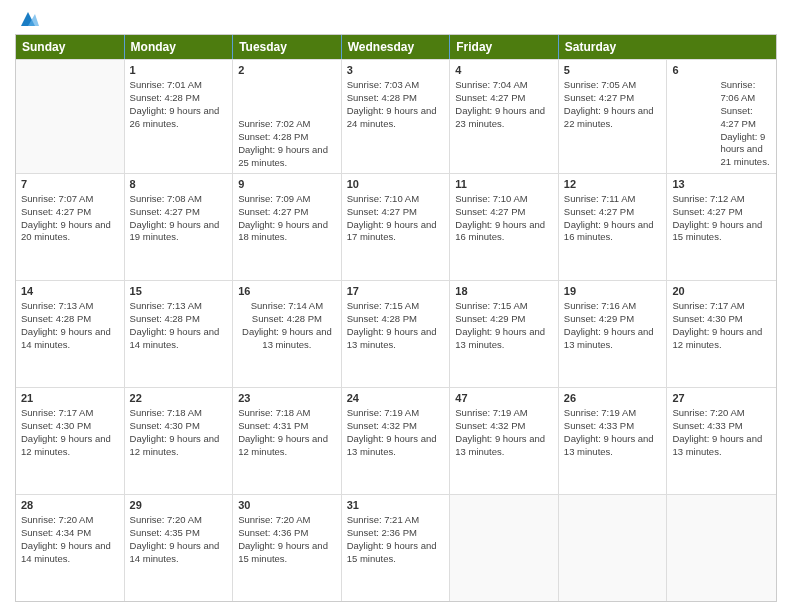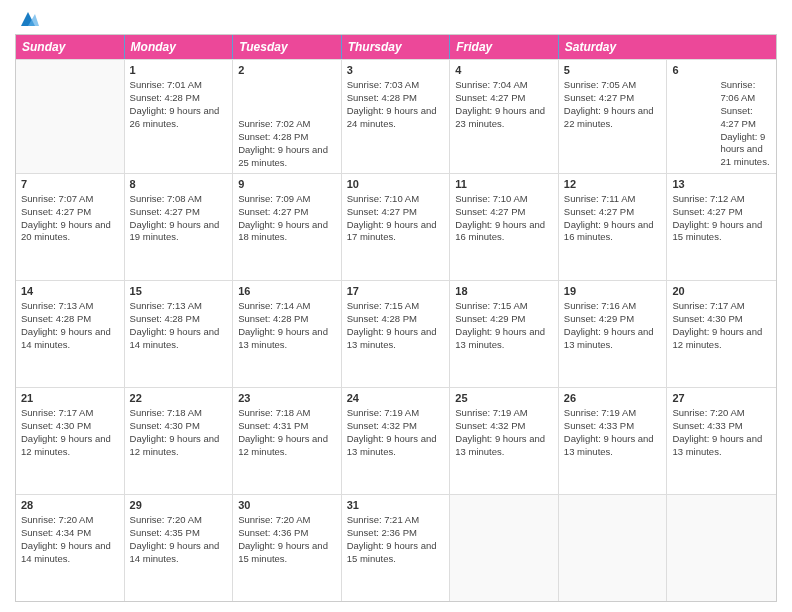--- a/index.html
+++ b/index.html
@@ -42,22 +42,21 @@
     }
     .calendar {
       flex: 1;
       display: flex;
       flex-direction: column;
       border: 1px solid #ccc;
     }
     .cal-header {
       display: grid;
       grid-template-columns: repeat(7, 1fr);
-      background: #ec4899;
-      font-style: italic;
+      background: #4d7c0f;
     }
     .cal-header-cell {
       color: #fff;
       font-weight: bold;
       font-size: 12px;
       padding: 5px 6px;
       border-right: 1px solid #5a9fd4;
     }
     .cal-header-cell:last-child {
       border-right: none;
@@ -119,21 +118,21 @@
       <div class="month-title"></div>
       <div class="location"></div>
     </div>
   </div>
 
   <div class="calendar">
     <div class="cal-header">
     <div class="cal-header-cell">Sunday</div>
         <div class="cal-header-cell">Monday</div>
         <div class="cal-header-cell">Tuesday</div>
-        <div class="cal-header-cell">Thursday</div>
+        <div class="cal-header-cell">Wednesday</div>
         <div class="cal-header-cell">Friday</div>
         <div class="cal-header-cell">Saturday</div>
       </div>
     <div class="cal-body">
     <div class="cal-row">
           <div class="cal-cell empty"></div>
           <div class="cal-cell">
             <div class="day-number">1</div>
             <div class="day-info" style="white-space: pre-line;">Sunrise: 7:01 AM
 Sunset: 4:28 PM
@@ -222,21 +221,21 @@
 Daylight: 9 hours and 14 minutes.</div>
           </div>
           <div class="cal-cell">
             <div class="day-number">15</div>
             <div class="day-info" style="white-space: pre-line;">Sunrise: 7:13 AM
 Sunset: 4:28 PM
 Daylight: 9 hours and 14 minutes.</div>
           </div>
           <div class="cal-cell">
             <div class="day-number">16</div>
-            <div class="day-info" style="white-space: pre-line;">Sunrise: 7:14 AM
+            <div class="day-info" style="white-space: pre-line; text-align: center;">Sunrise: 7:14 AM
 Sunset: 4:28 PM
 Daylight: 9 hours and 13 minutes.</div>
           </div>
           <div class="cal-cell">
             <div class="day-number">17</div>
             <div class="day-info" style="white-space: pre-line;">Sunrise: 7:15 AM
 Sunset: 4:28 PM
 Daylight: 9 hours and 13 minutes.</div>
           </div>
           <div class="cal-cell">
@@ -277,21 +276,21 @@
 Sunset: 4:31 PM
 Daylight: 9 hours and 12 minutes.</div>
           </div>
           <div class="cal-cell">
             <div class="day-number">24</div>
             <div class="day-info" style="white-space: pre-line;">Sunrise: 7:19 AM
 Sunset: 4:32 PM
 Daylight: 9 hours and 13 minutes.</div>
           </div>
           <div class="cal-cell">
-            <div class="day-number">25</div>
+            <div class="day-number">47</div>
             <div class="day-info" style="white-space: pre-line;">Sunrise: 7:19 AM
 Sunset: 4:32 PM
 Daylight: 9 hours and 13 minutes.</div>
           </div>
           <div class="cal-cell">
             <div class="day-number">26</div>
             <div class="day-info" style="white-space: pre-line;">Sunrise: 7:19 AM
 Sunset: 4:33 PM
 Daylight: 9 hours and 13 minutes.</div>
           </div>

